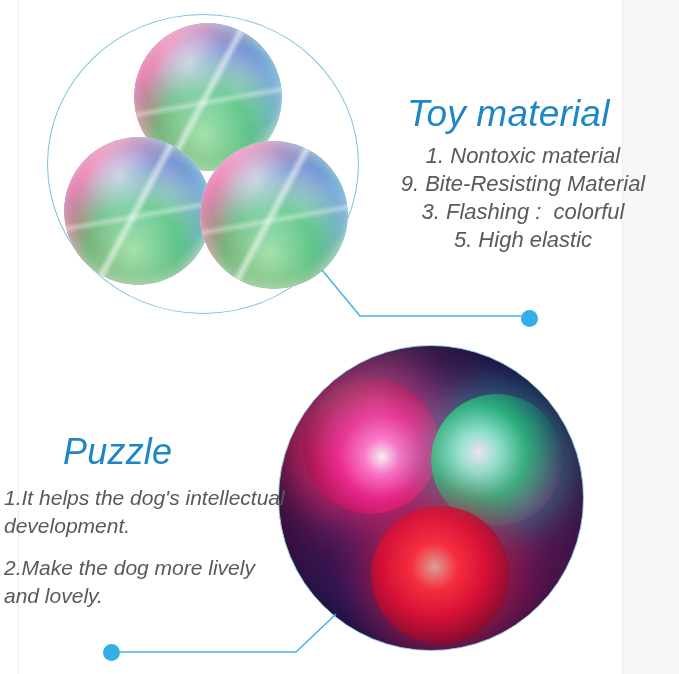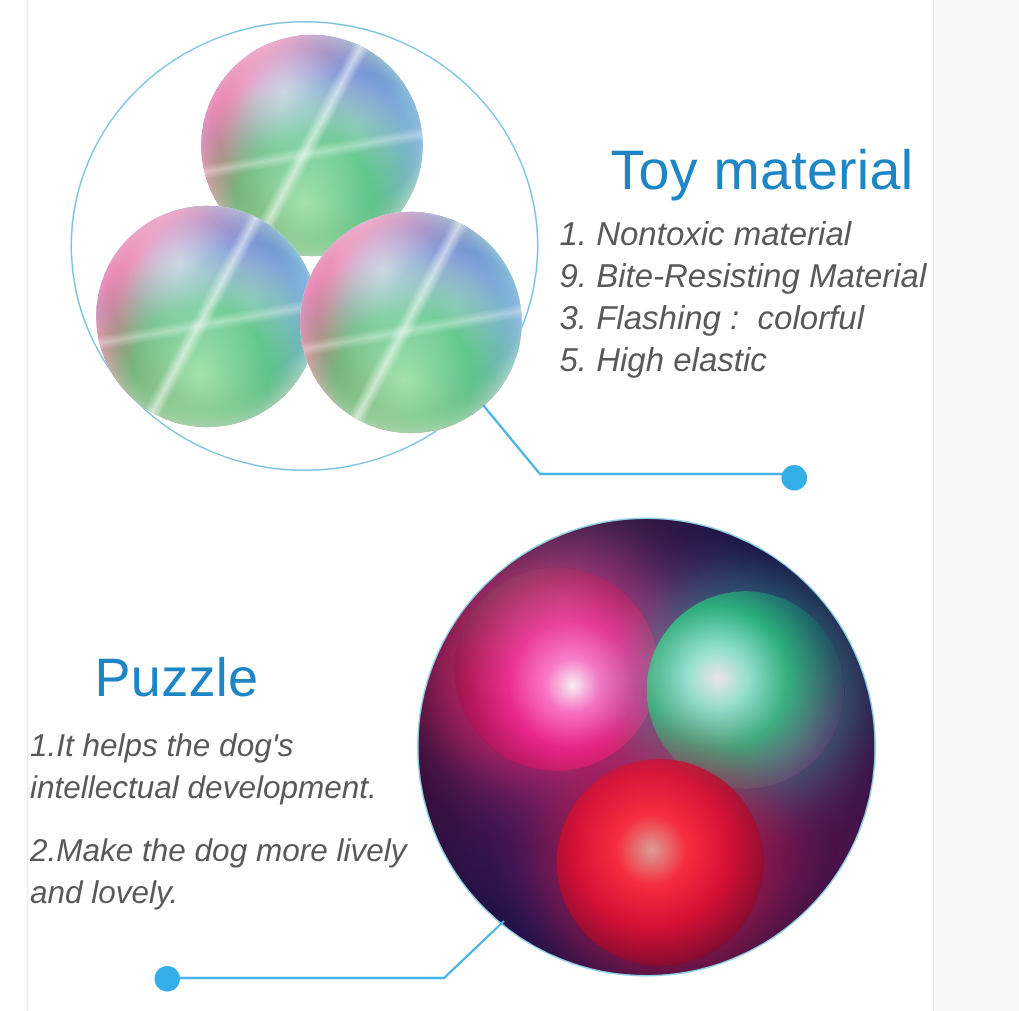--- a/index.html
+++ b/index.html
@@ -122,32 +122,34 @@
 
   
   .toy-block {
     position: absolute;
     left: 373px;
     top: 92px;
     width: 300px;
   }
   .heading {
     color: #1f86c6;
+    font-style: italic;
     font-weight: 400;
     letter-spacing: 0.2px;
   }
   .toy-heading {
     font-size: 37px;
     line-height: 44px;
     margin-left: 34px;
   }
   .toy-list {
     margin: 6px 0 0 0;
     padding: 0;
     list-style: none;
+    text-align: center;
   }
   .toy-list li {
     color: #59595b;
     font-style: italic;
     font-size: 22px;
     line-height: 28px;
     white-space: pre;
   }
 
   
@@ -218,21 +220,21 @@
     margin: 10px 0 0 0;
     padding: 0;
     list-style: none;
   }
   .puzzle-list li {
     color: #59595b;
     font-style: italic;
     font-size: 21px;
     line-height: 28px;
     margin-bottom: 14px;
-    padding-left: 20px;
+    padding-left: 4px;
   }
 </style>
 </head>
 <body>
 
 <div id="page">
 
   <div class="right-wash"></div>
   <div class="guide-line guide-left"></div>
   <div class="guide-line guide-right"></div>

